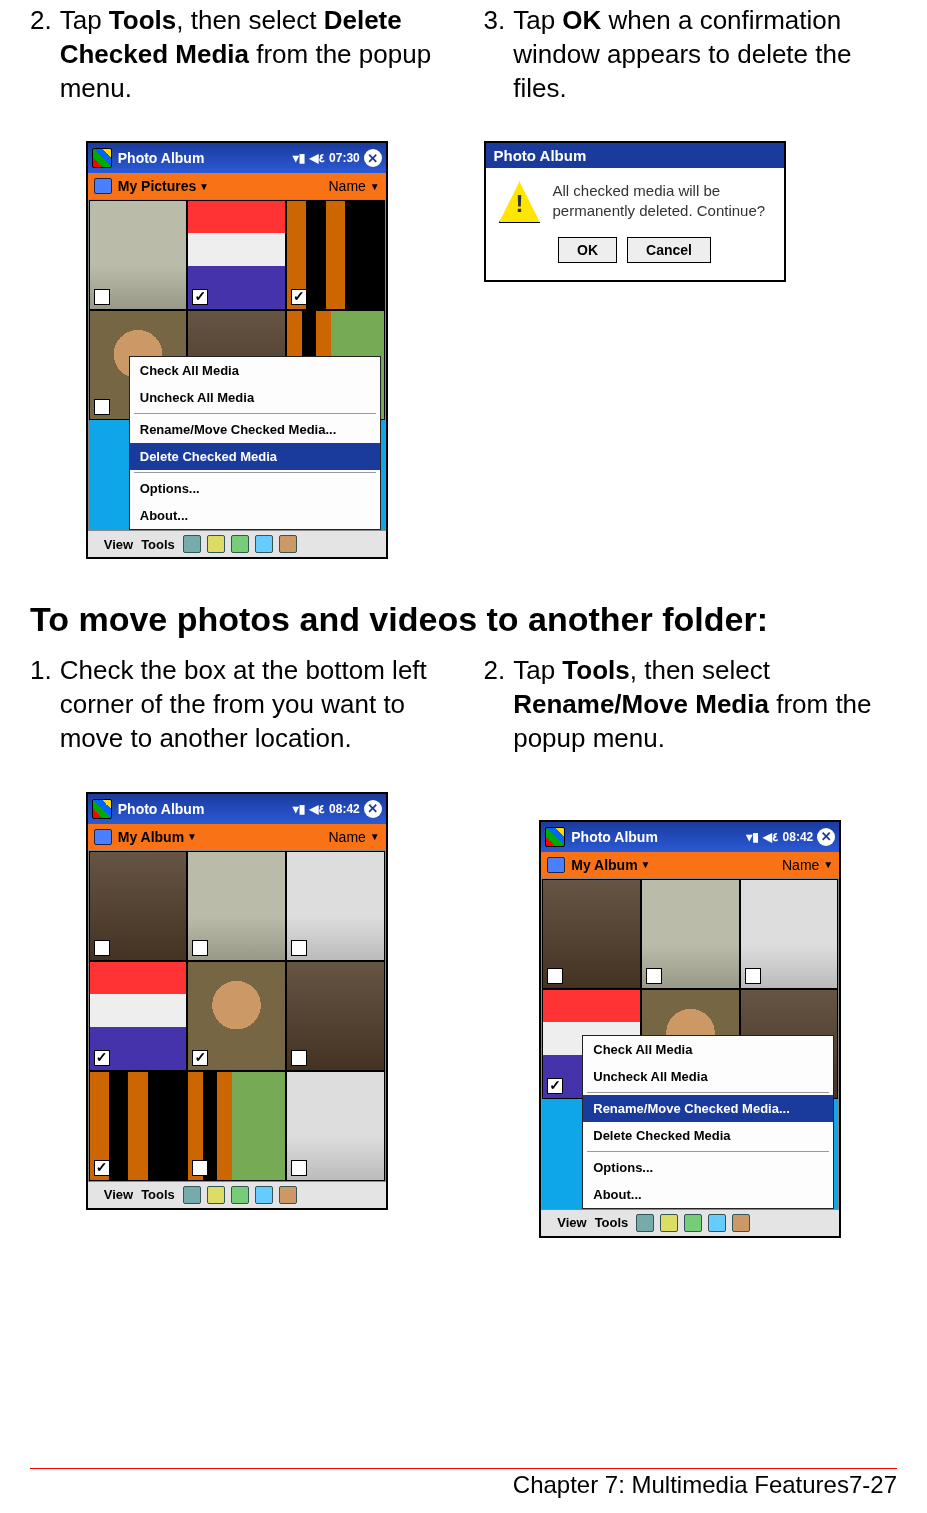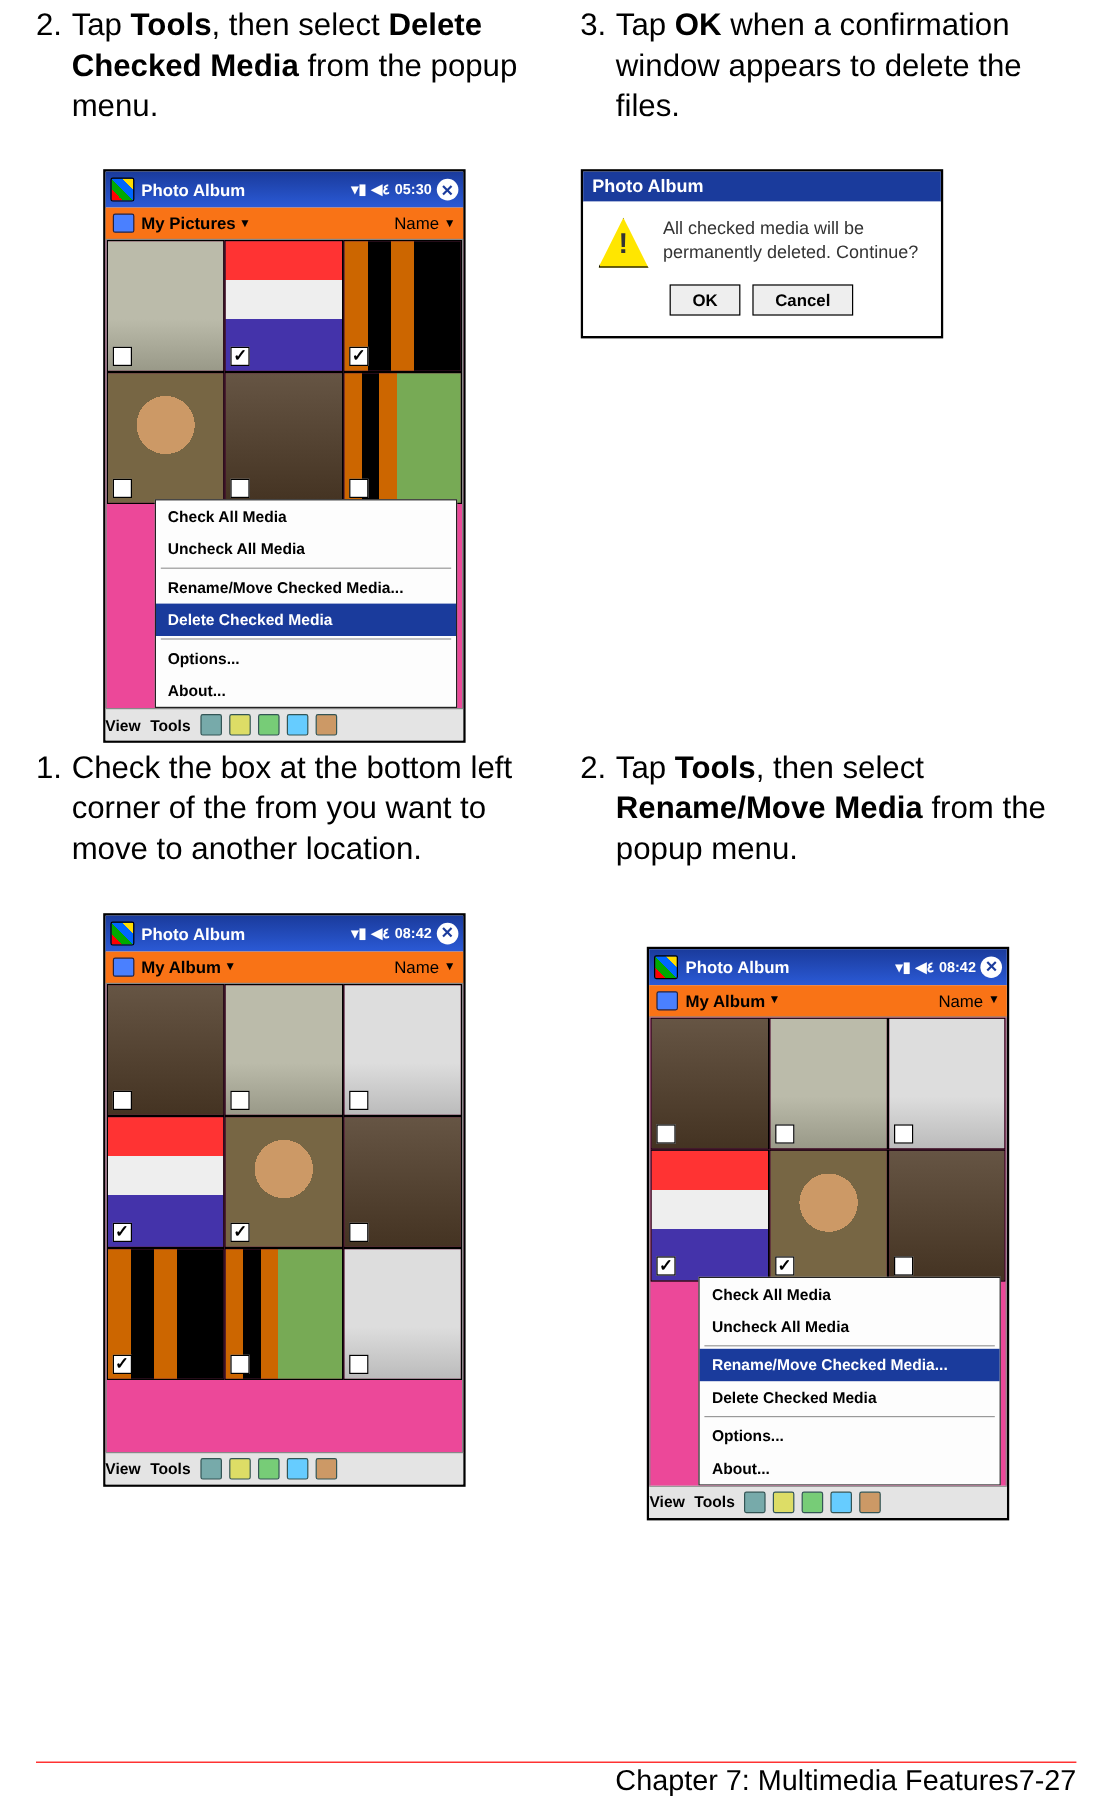--- a/index.html
+++ b/index.html
@@ -17,38 +17,38 @@
   .pda-title-text{flex:1;overflow:hidden;text-overflow:ellipsis;white-space:nowrap}
   .pda-title-right{display:flex;align-items:center;gap:4px}
   .pda-sig{font-size:12px}
   .pda-snd{font-size:12px}
   .pda-time{font-size:12px;font-weight:bold}
   .pda-close{width:18px;height:18px;border-radius:50%;background:#fff;color:#1a3b9c;display:flex;align-items:center;justify-content:center;font-weight:bold;font-size:13px;line-height:1}
   .pda-subbar{background:#f97316;border-bottom:1px solid #888;height:26px;display:flex;align-items:center;padding:0 6px;font-size:14px;font-weight:bold;color:#000}
   .pda-folder-icon{width:16px;height:14px;background:#4a80ff;border:1px solid #224;border-radius:2px;margin-right:6px}
   .pda-sub-name{margin-left:auto;display:flex;align-items:center;gap:4px;font-weight:normal}
   .carat{font-size:10px}
-  .pda-body{position:relative;height:390px;background:#ec4899;border-left:1px solid #888;border-right:1px solid #888;overflow:hidden}
+  .pda-body{position:relative;height:330px;background:#0ea5e9;border-left:1px solid #888;border-right:1px solid #888;overflow:hidden}
   .thumb-grid{display:grid;grid-template-columns:repeat(3,1fr);grid-auto-rows:110px}
   .thumb{position:relative;border:1px solid #000;background:#777}
   .thumb.t1{background:linear-gradient(#bba 60%,#998)}
   .thumb.t2{background:linear-gradient(#f33 30%,#eee 30% 60%,#43a 60%)}
   .thumb.t3{background:linear-gradient(90deg,#c60 20%,#000 20% 40%,#c60 40% 60%,#000 60%)}
   .thumb.t4{background:radial-gradient(circle at 50% 40%,#c96 30%,#764 30%)}
   .thumb.t5{background:linear-gradient(#654,#432)}
   .thumb.t6{background:linear-gradient(90deg,#c60 15%,#000 15% 30%,#c60 30% 45%,#7a5 45%)}
   .thumb.t7{background:linear-gradient(#ddd 60%,#bbb)}
   .thumb .chk{position:absolute;left:4px;bottom:4px;width:14px;height:14px;background:#fff;border:1px solid #000}
   .thumb .chk.checked:before{content:"✓";position:absolute;left:1px;top:-2px;font-size:14px;font-weight:bold;color:#000}
   
   .popup-menu{position:absolute;left:40px;right:4px;bottom:0;background:#fdfdfd;border:1px solid #222;font-size:13px;font-weight:bold}
   .mi{padding:6px 10px;white-space:nowrap}
   .mi.sel{background:#1a3b9c;color:#fff}
   .msepar{height:1px;background:#999;margin:2px 4px}
-  .pda-toolbar{background:#e4e4e4;height:26px;border-top:1px solid #888;display:flex;align-items:center;padding:0 0;font-size:13px;font-weight:bold;gap:8px}
+  .pda-toolbar{background:#e4e4e4;height:26px;border-top:1px solid #888;display:flex;align-items:center;padding:0 16px;font-size:13px;font-weight:bold;gap:8px}
   .tb-icons{display:flex;gap:6px}
   .tb-icon{width:16px;height:16px;background:#7aa;border:1px solid #355;border-radius:2px}
   .tb-icon.i2{background:#dd6}
   .tb-icon.i4{background:#6cf}
   .tb-icon.i5{background:#c96}
   .tb-icon.trash{background:#7c7}
   
   .dialog-frame{width:298px;margin:36px 0 0 0;border:2px solid #000;font-family:Tahoma,sans-serif}
   .dlg-title{background:#1a3b9c;color:#fff;font-weight:bold;font-size:15px;padding:4px 8px}
   .dlg-body{background:#fff;padding:13px;font-size:15px;color:#333}
@@ -77,21 +77,21 @@
         </span>
       </div>
 
       <div class="pda-frame">
         <div class="pda-titlebar">
           <div class="pda-win-flag"></div>
           <div class="pda-title-text">Photo Album</div>
           <div class="pda-title-right">
             <span class="pda-sig">▾▮</span>
             <span class="pda-snd">◀٤</span>
-            <span class="pda-time">05:30</span>
+            <span class="pda-time">07:30</span>
             <div class="pda-close">
                 <span>✕</span>
               </div>
           </div>
         </div>
         <div class="pda-subbar">
           <div class="pda-folder-icon"></div>
           <span>My Pictures</span>
           <span class="carat">&nbsp;▼</span>
           <div class="pda-sub-name">
@@ -162,20 +162,21 @@
           </div>
           <div class="dlg-btns">
             <button class="dlg-btn">OK</button>
             <button class="dlg-btn">Cancel</button>
           </div>
         </div>
       </div>
     </div>
   </div>
 
+  <div class="section-heading">To move photos and videos to another folder:</div>
 
   <div class="columns">
     <div class="col">
       <div class="step-text">
         <span class="step-num">1.</span>
         <span class="step-body">Check the box at the bottom left corner of the from you want to move to another location.</span>
       </div>
 
       <div class="pda-frame">
         <div class="pda-titlebar">

